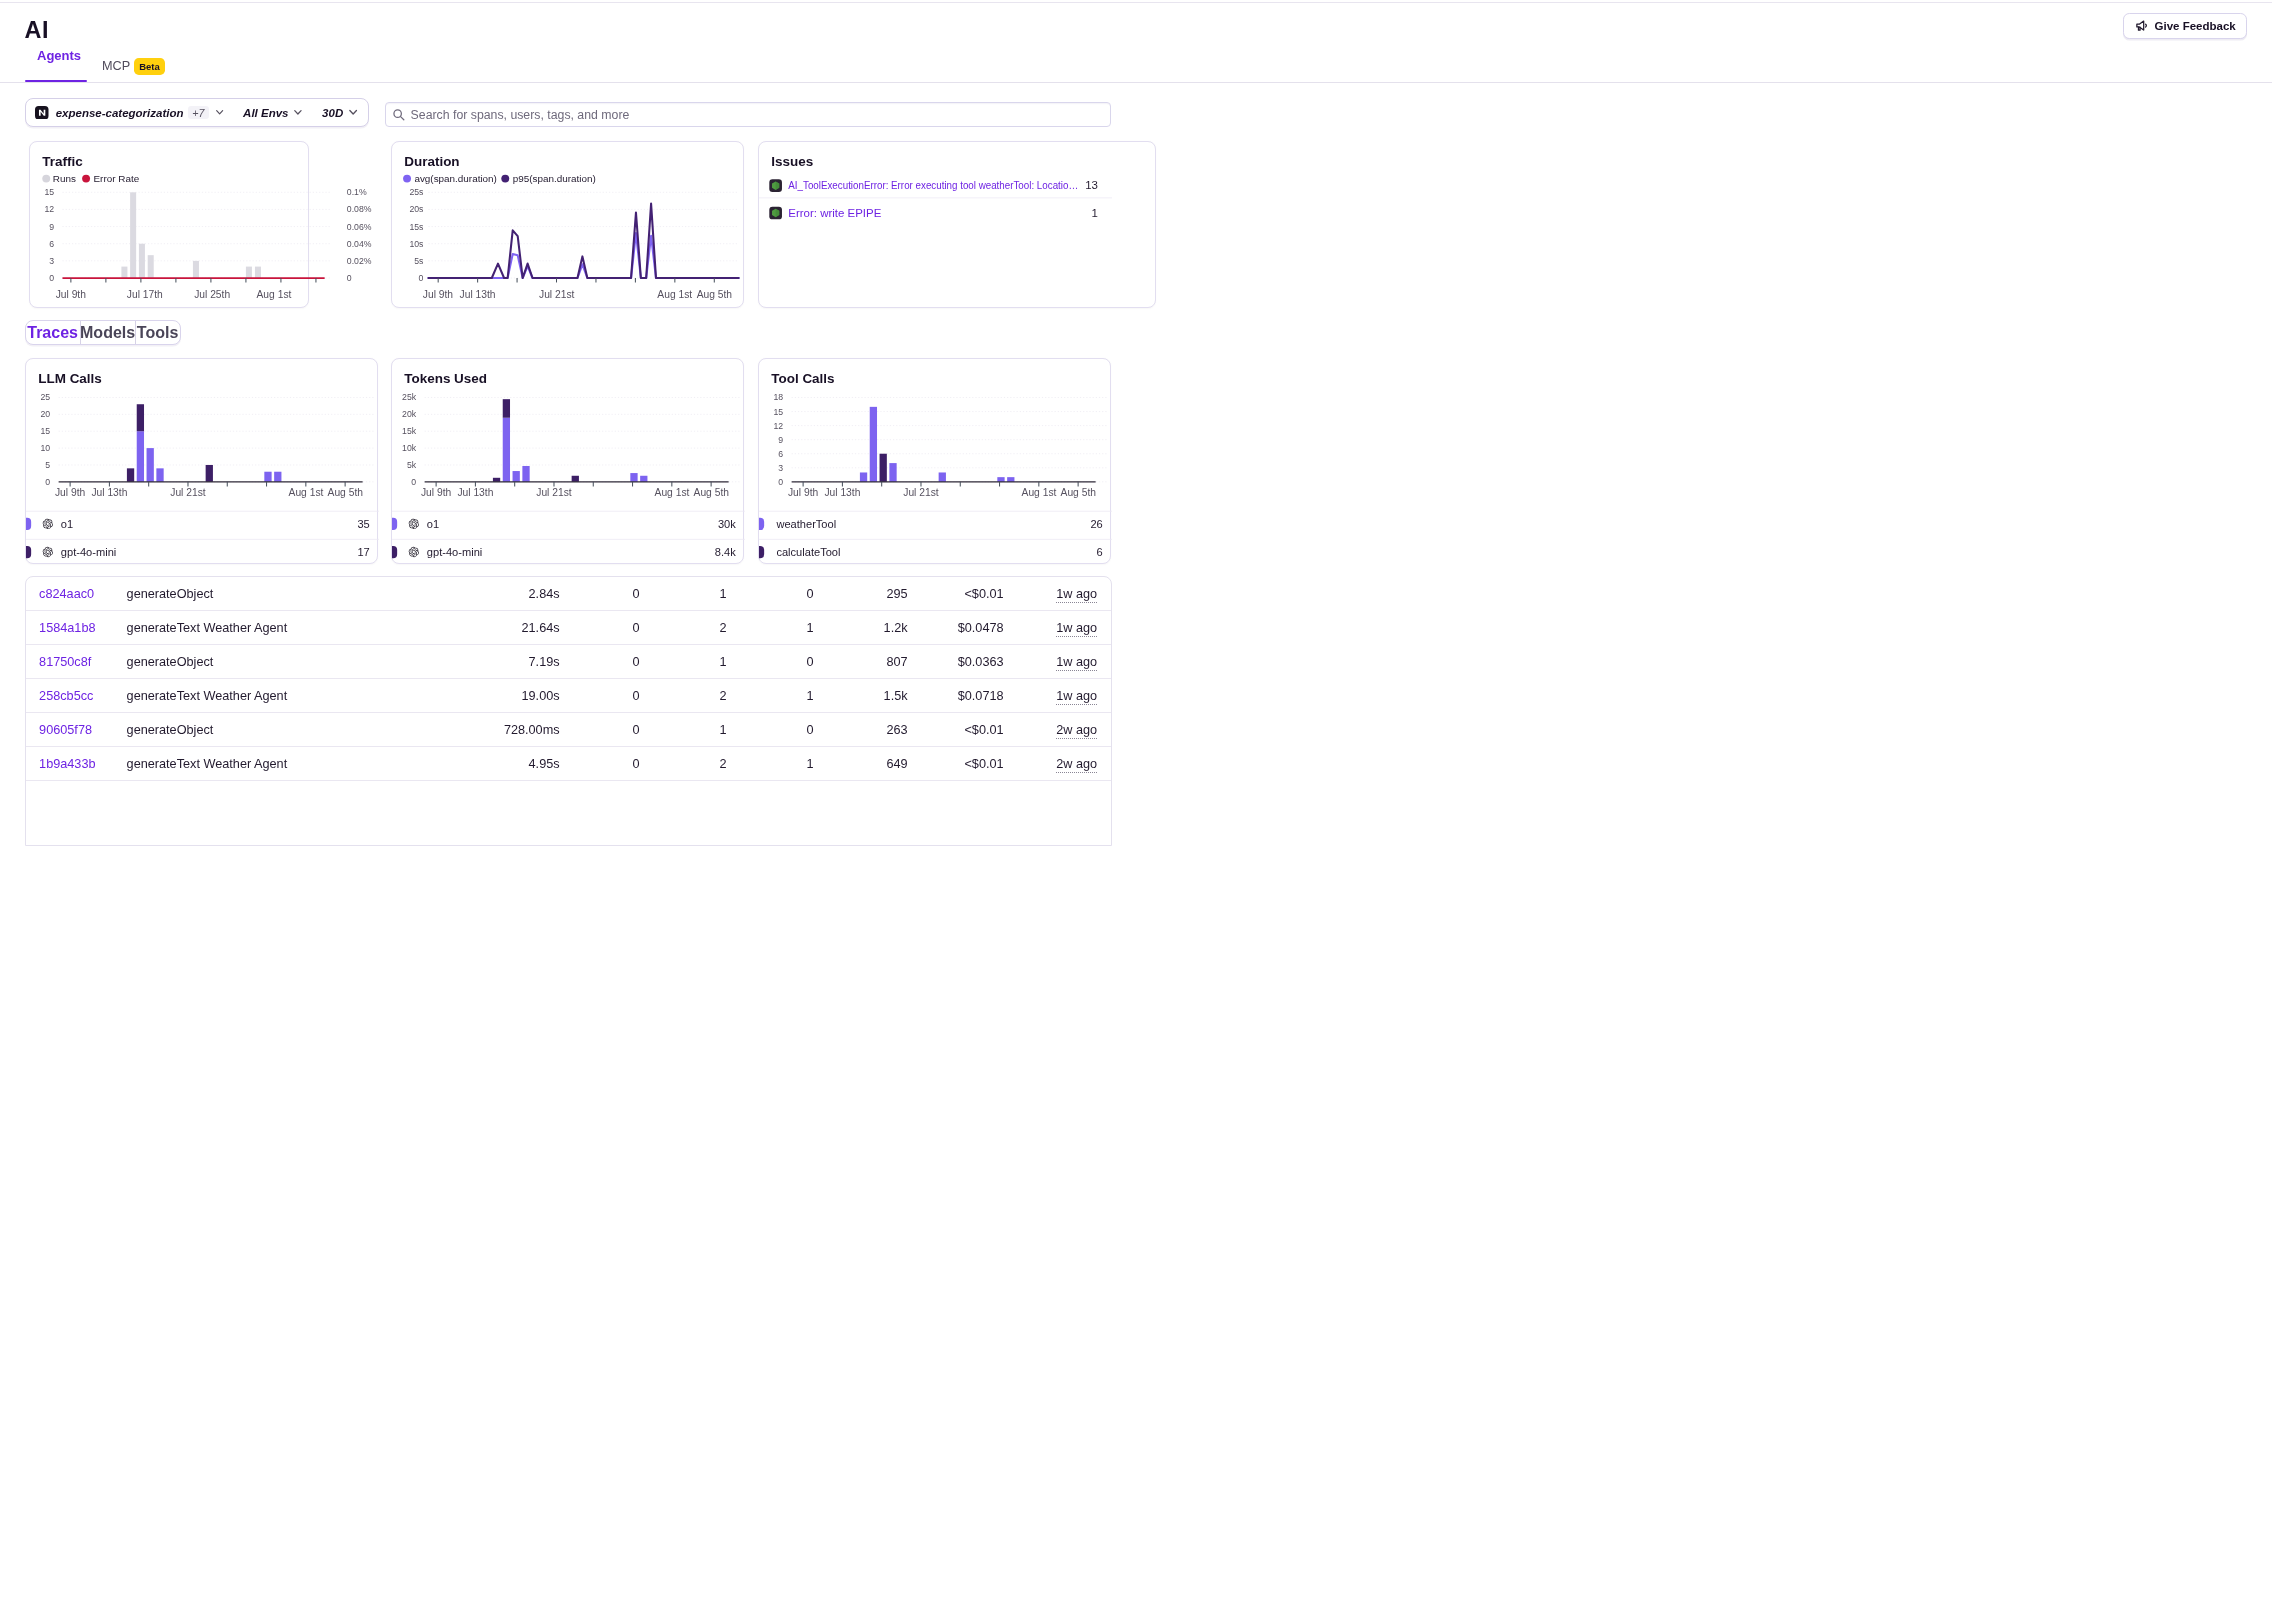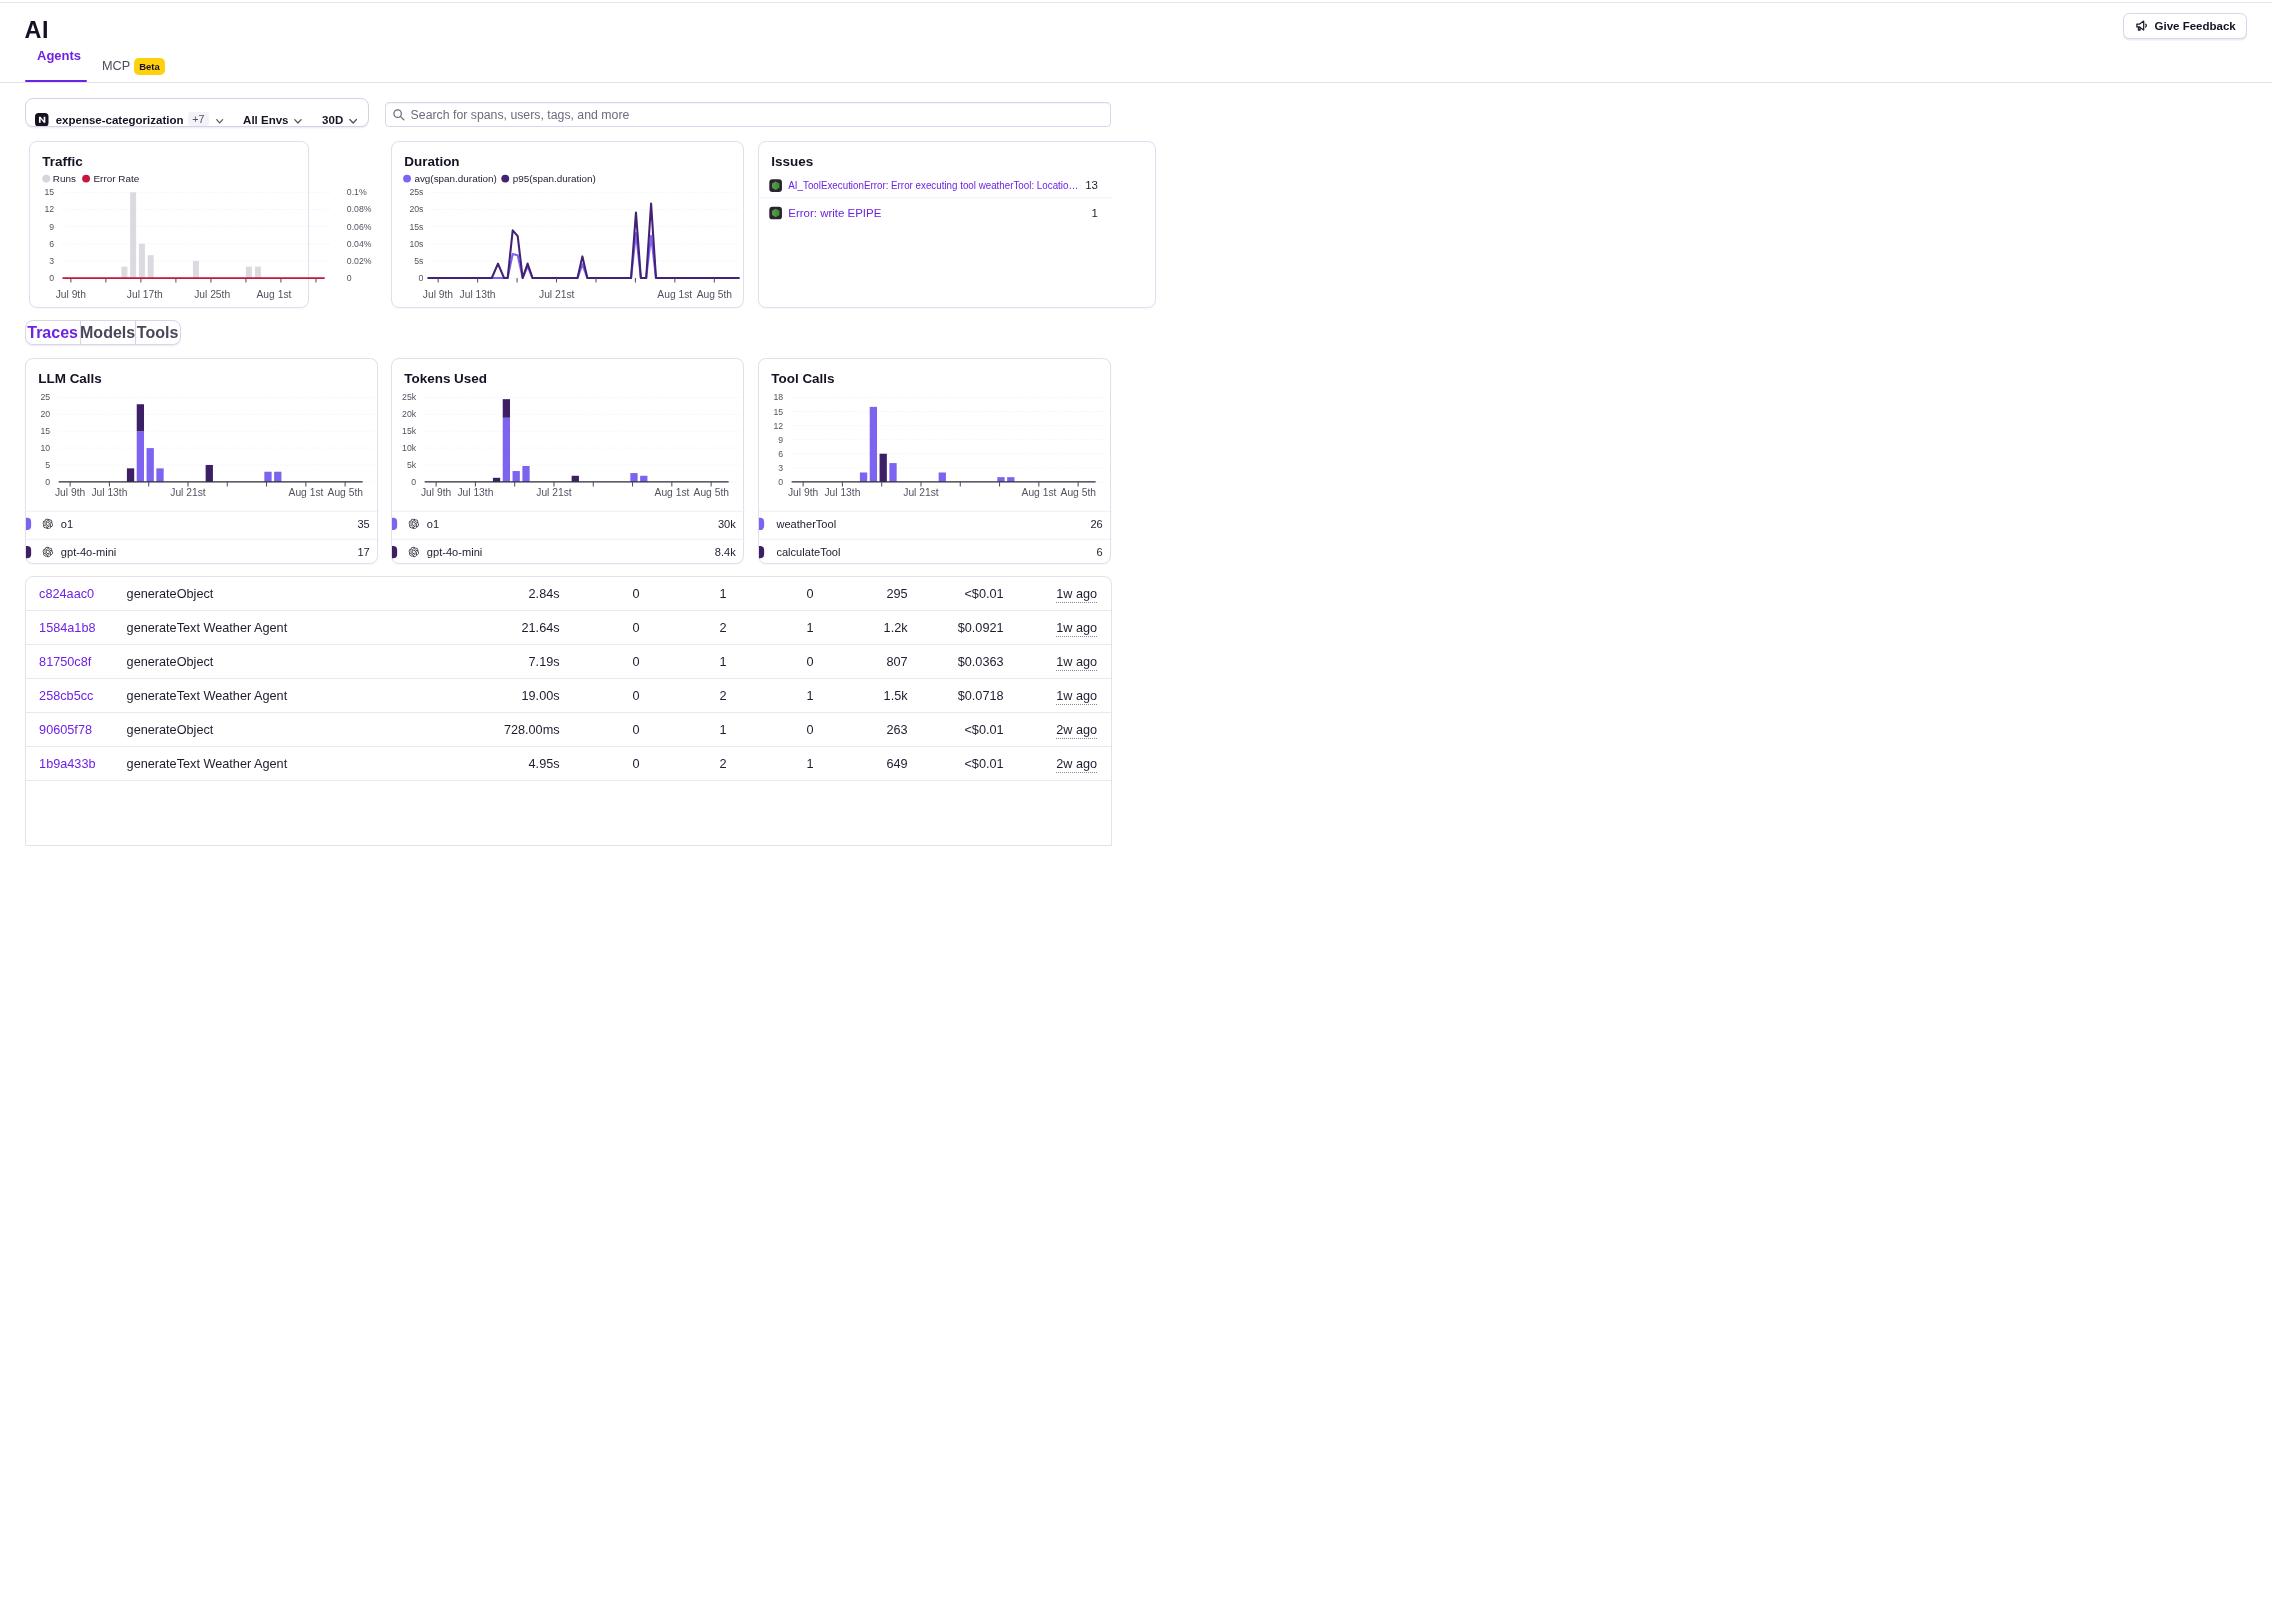--- a/index.html
+++ b/index.html
@@ -8,21 +8,21 @@
   border:0.8px solid #d8d4ec; border-radius:6.3px; background:#fff; font-size:11.5px; font-weight:bold; color:#181025;
   box-shadow:0 1.6px 0 rgba(84,66,134,0.10); }
 .tabline { position:absolute; left:0; top:82px; width:100%; height:0.8px; background:#e4e1ec; }
 .tabu { position:absolute; left:24.6px; top:80px; width:62px; height:2.1px; background:#6e23e3; border-radius:1.6px; }
 .tab-agents { position:absolute; left:37px; top:48px; font-size:13px; font-weight:bold; color:#6e23e3; }
 .tab-mcp { position:absolute; left:102px; top:59px; font-size:12.7px; color:#514c5c; }
 .beta { position:absolute; left:134px; top:58px; background:#ffd00e; color:#181025; font-size:9.5px; font-weight:bold;
   padding:2.8px 5.2px; border-radius:4.8px; }
 .filters { position:absolute; left:24.6px; top:98px; width:344px; height:29px; border:0.8px solid #d5d0e8; border-radius:8px;
   background:#fff; display:flex; align-items:center; box-shadow:0 1.6px 0 rgba(84,66,134,0.08); }
-.fsec { display:flex; align-items:flex-end; height:100%; padding:0 9.5px; white-space:nowrap; }
+.fsec { display:flex; align-items:center; height:100%; padding:0 9.5px; white-space:nowrap;font-style:italic; }
 .fsep { width:0.8px; height:100%; background:#dad5ec; }
 .fname { font-size:11.5px; font-weight:bold; color:#181025; margin-right:4.8px; }
 .plus7 { background:#f3f2f7; color:#56515f; font-size:10.7px; padding:0.8px 4px; border-radius:3.2px; margin-right:6.3px; }
 .search { position:absolute; left:385px; top:102px; width:726px; height:25px; border:0.8px solid #d9d6ec; border-radius:4px;
   background:#fff; display:flex; align-items:center; padding:0 6.3px; box-shadow:inset 0 1.2px 0 rgba(84,66,134,0.06); }
 .search span { color:#6f6a7c; font-size:12.3px; margin-left:4.8px; }
 .card { position:absolute; background:#fff; border:0.8px solid #e2def0; border-radius:8px; box-shadow:0 0.8px 1.6px rgba(24,16,37,0.03); }
 .seg { position:absolute; left:24.6px; top:320px; width:156px; height:25px; border:0.8px solid #d9d4ec; border-radius:8px;
   background:#fff; display:flex; box-shadow:0 1.6px 0 rgba(84,66,134,0.08); }
 .seg div { display:flex; align-items:center; justify-content:center; font-size:16px; font-weight:bold; color:#4a4558; }
@@ -363,21 +363,21 @@
       <span class="td ts" style="right:13.5px">1w ago</span>
     </div>
     <div class="tr">
       <span class="td link" style="left:13.5px">1584a1b8</span>
       <span class="td" style="left:101px">generateText Weather Agent</span>
       <span class="td" style="right:551px">21.64s</span>
       <span class="td" style="right:471px">0</span>
       <span class="td" style="right:384px">2</span>
       <span class="td" style="right:297px">1</span>
       <span class="td" style="right:203px">1.2k</span>
-      <span class="td" style="right:107px">$0.0921</span>
+      <span class="td" style="right:107px">$0.0478</span>
       <span class="td ts" style="right:13.5px">1w ago</span>
     </div>
     <div class="tr">
       <span class="td link" style="left:13.5px">81750c8f</span>
       <span class="td" style="left:101px">generateObject</span>
       <span class="td" style="right:551px">7.19s</span>
       <span class="td" style="right:471px">0</span>
       <span class="td" style="right:384px">1</span>
       <span class="td" style="right:297px">0</span>
       <span class="td" style="right:203px">807</span>

